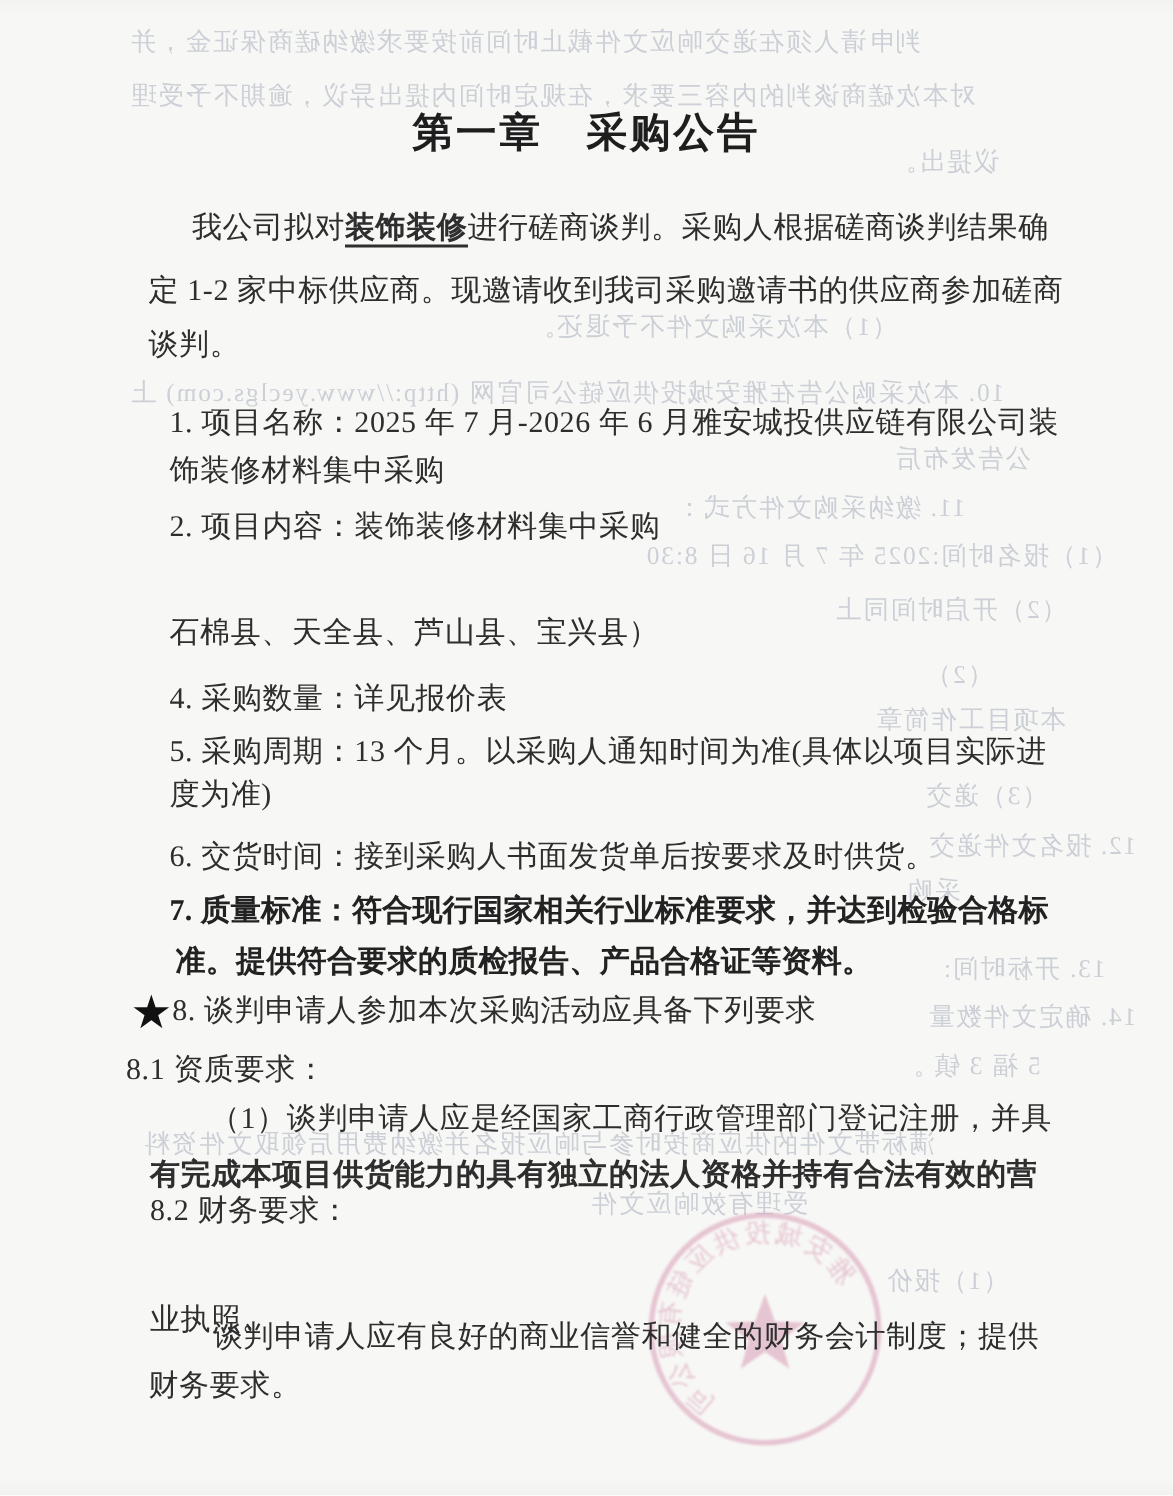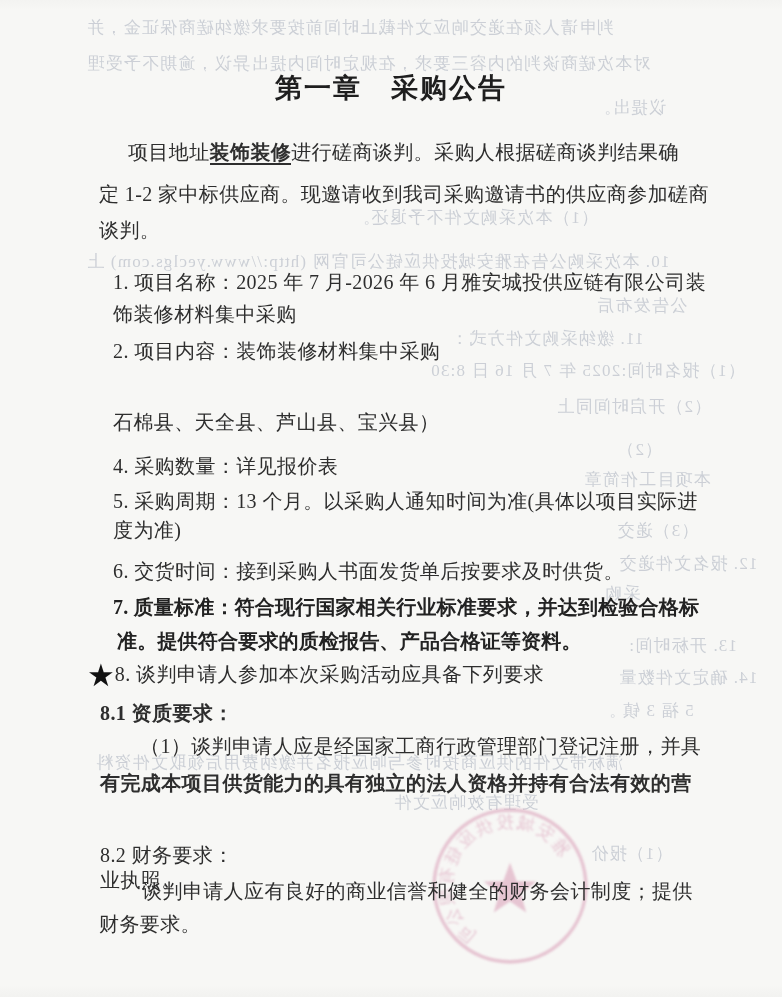--- a/index.html
+++ b/index.html
@@ -100,36 +100,36 @@
       </defs>
       <circle cx="80" cy="80" r="74" fill="none" stroke="currentColor" stroke-width="3.5"></circle>
       <text font-size="17" fill="currentColor" letter-spacing="2" font-family="Liberation Serif, serif">
         <textPath id="seal-arc-text" href="#seal-arc-path" startOffset="8%">雅安城投供应链有限公司</textPath>
       </text>
       <polygon fill="currentColor" points="80,57 86.5,75.1 105.7,75.7 90.5,87.4 95.9,105.8 80,95 64.1,105.8 69.5,87.4 54.3,75.7 73.5,75.1"></polygon>
     </svg>
   </div>
 
   <div class="text-layer">
-      <div class="line" style="left: 128px; top: 138px;"><span>项目地址</span><span class="u">装饰装修</span><span>进行磋商谈判。采购人根据磋商谈判结果确</span></div>
+      <div class="line" style="left: 128px; top: 138px;"><span>我公司拟对</span><span class="u">装饰装修</span><span>进行磋商谈判。采购人根据磋商谈判结果确</span></div>
       <div class="line" style="left: 99px; top: 180px;"><span>定 1-2 家中标供应商。现邀请收到我司采购邀请书的供应商参加磋商</span></div>
       <div class="line" style="left: 99px; top: 216px;"><span>谈判。</span></div>
       <div class="line" style="left: 113px; top: 268px;"><span>1. 项目名称：2025 年 7 月-2026 年 6 月雅安城投供应链有限公司装</span></div>
       <div class="line" style="left: 113px; top: 300px;"><span>饰装修材料集中采购</span></div>
       <div class="line" style="left: 113px; top: 337px;"><span>2. 项目内容：装饰装修材料集中采购</span></div>
       <div class="line" style="left: 113px; top: 408px;"><span>石棉县、天全县、芦山县、宝兴县）</span></div>
       <div class="line" style="left: 113px; top: 452px;"><span>4. 采购数量：详见报价表</span></div>
       <div class="line" style="left: 113px; top: 487px;"><span>5. 采购周期：13 个月。以采购人通知时间为准(具体以项目实际进</span></div>
       <div class="line" style="left: 113px; top: 516px; text-align: center;"><span>度为准)</span></div>
       <div class="line" style="left: 113px; top: 557px;"><span>6. 交货时间：接到采购人书面发货单后按要求及时供货。</span></div>
       <div class="line bold" style="left: 113px; top: 593px;"><span>7. 质量标准：符合现行国家相关行业标准要求，并达到检验合格标</span></div>
       <div class="line bold" style="left: 117px; top: 627px;"><span>准。提供符合要求的质检报告、产品合格证等资料。</span></div>
       <div class="line" style="left: 87px; top: 660px;"><span class="star">★</span><span>8. 谈判申请人参加本次采购活动应具备下列要求</span></div>
-      <div class="line" style="left: 100px; top: 699px; font-weight: bold;"><span>8.1 资质要求：</span></div>
+      <div class="line" style="left: 84px; top: 699px;"><span>8.1 资质要求：</span></div>
       <div class="line" style="left: 140px; top: 732px;"><span>（1）谈判申请人应是经国家工商行政管理部门登记注册，并具</span></div>
       <div class="line" style="left: 100px; top: 769px; font-weight: bold;"><span>有完成本项目供货能力的具有独立的法人资格并持有合法有效的营</span></div>
       <div class="line" style="left: 100px; top: 838px; margin-top: 28px;"><span>业执照。</span></div>
-      <div class="line" style="left: 100px; top: 841px;"><span>8.2 财务要求：</span></div>
+      <div class="line" style="left: 100px; top: 793px;"><span>8.2 财务要求：</span></div>
       <div class="line" style="left: 142px; top: 877px;"><span>谈判申请人应有良好的商业信誉和健全的财务会计制度；提供</span></div>
       <div class="line" style="left: 99px; top: 910px;"><span>财务要求。</span></div>
     </div>
 
 </div>
 
 </body></html>

